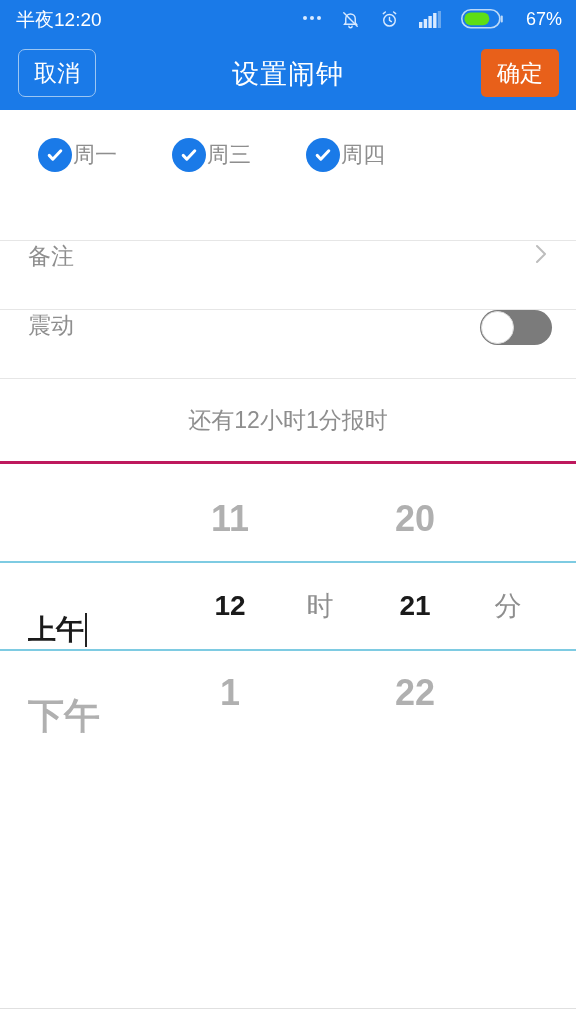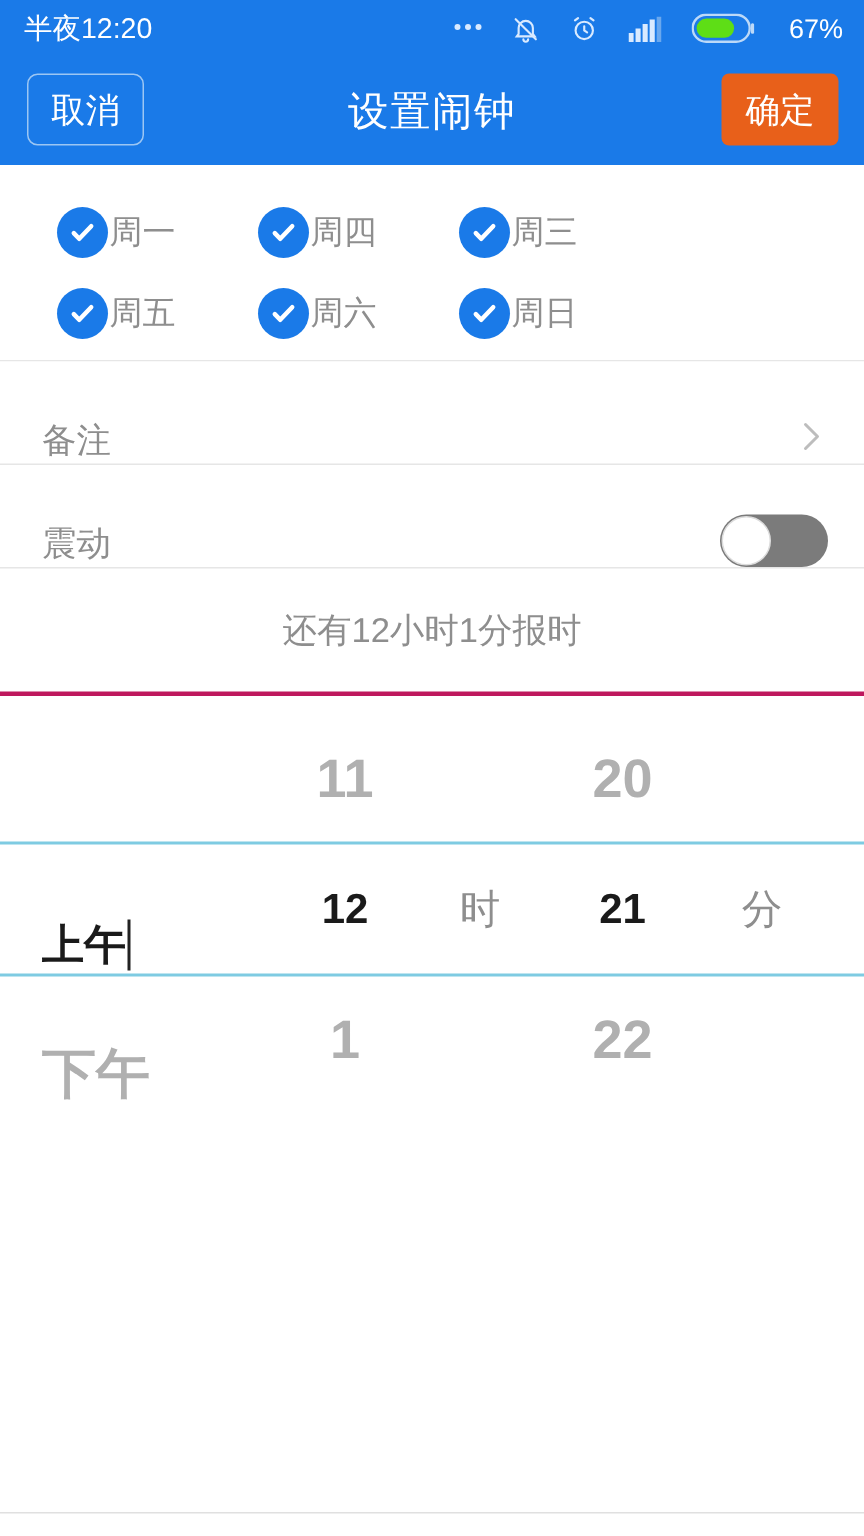--- a/index.html
+++ b/index.html
@@ -161,21 +161,21 @@
     font-size: 22px;
     margin-left: 1px;
     white-space: nowrap;
   }
 
   
   .list-row {
     position: relative;
     height: 69px;
     display: flex;
-    align-items: flex-end;
+    align-items: flex-start;
     padding: 0 24px 0 28px;
     border-bottom: 1px solid #e6e6e6;
     background: #ffffff;
     cursor: pointer;
   }
   .row-label {
     color: #8e8e8e;
     font-size: 23px;
   }
   .row-right {
@@ -345,55 +345,29 @@
               </svg>
           </span>
           <span class="weekday-label">周一</span>
         </div>
         <div class="weekday-item">
           <span class="check-circle">
             <svg width="20" height="20" viewBox="0 0 20 20">
                 <path d="M4.2 10.4l3.6 3.8 8-8.4" fill="none" stroke="#ffffff" stroke-width="3" stroke-linecap="round" stroke-linejoin="round"></path>
               </svg>
           </span>
-          <span class="weekday-label">周四</span>
+          <span class="weekday-label">周三</span>
         </div>
         <div class="weekday-item">
           <span class="check-circle">
             <svg width="20" height="20" viewBox="0 0 20 20">
                 <path d="M4.2 10.4l3.6 3.8 8-8.4" fill="none" stroke="#ffffff" stroke-width="3" stroke-linecap="round" stroke-linejoin="round"></path>
               </svg>
           </span>
-          <span class="weekday-label">周三</span>
-        </div>
-      </div>
-      <div class="weekday-row">
-        <div class="weekday-item">
-          <span class="check-circle">
-            <svg width="20" height="20" viewBox="0 0 20 20">
-                <path d="M4.2 10.4l3.6 3.8 8-8.4" fill="none" stroke="#ffffff" stroke-width="3" stroke-linecap="round" stroke-linejoin="round"></path>
-              </svg>
-          </span>
-          <span class="weekday-label">周五</span>
-        </div>
-        <div class="weekday-item">
-          <span class="check-circle">
-            <svg width="20" height="20" viewBox="0 0 20 20">
-                <path d="M4.2 10.4l3.6 3.8 8-8.4" fill="none" stroke="#ffffff" stroke-width="3" stroke-linecap="round" stroke-linejoin="round"></path>
-              </svg>
-          </span>
-          <span class="weekday-label">周六</span>
-        </div>
-        <div class="weekday-item">
-          <span class="check-circle">
-            <svg width="20" height="20" viewBox="0 0 20 20">
-                <path d="M4.2 10.4l3.6 3.8 8-8.4" fill="none" stroke="#ffffff" stroke-width="3" stroke-linecap="round" stroke-linejoin="round"></path>
-              </svg>
-          </span>
-          <span class="weekday-label">周日</span>
+          <span class="weekday-label">周四</span>
         </div>
       </div>
     </div>
 
     <div class="list-row">
       <span class="row-label">备注</span>
       <span class="row-right">
         <span class="row-label"></span>
         <span class="chevron-icon">
           <svg width="22" height="26" viewBox="0 0 22 26" fill="none" stroke="#bdbdbd" stroke-width="2" stroke-linecap="round" stroke-linejoin="round">

